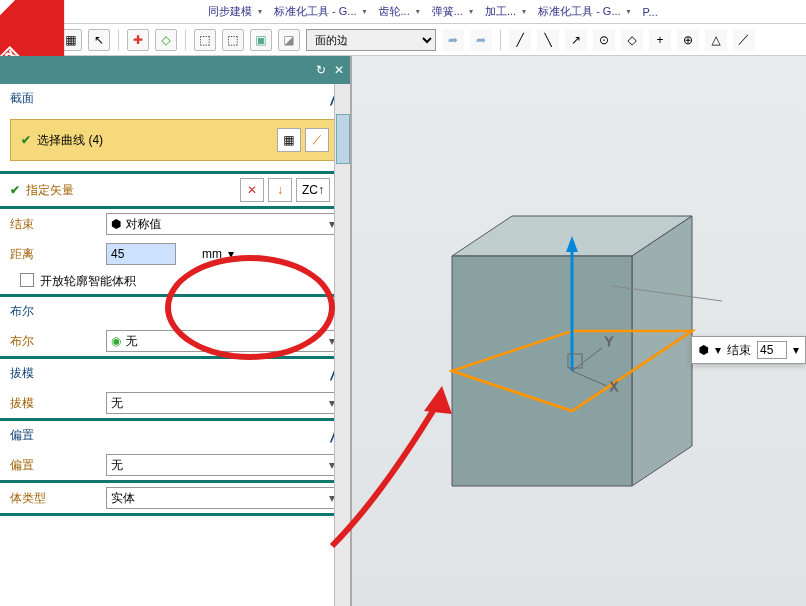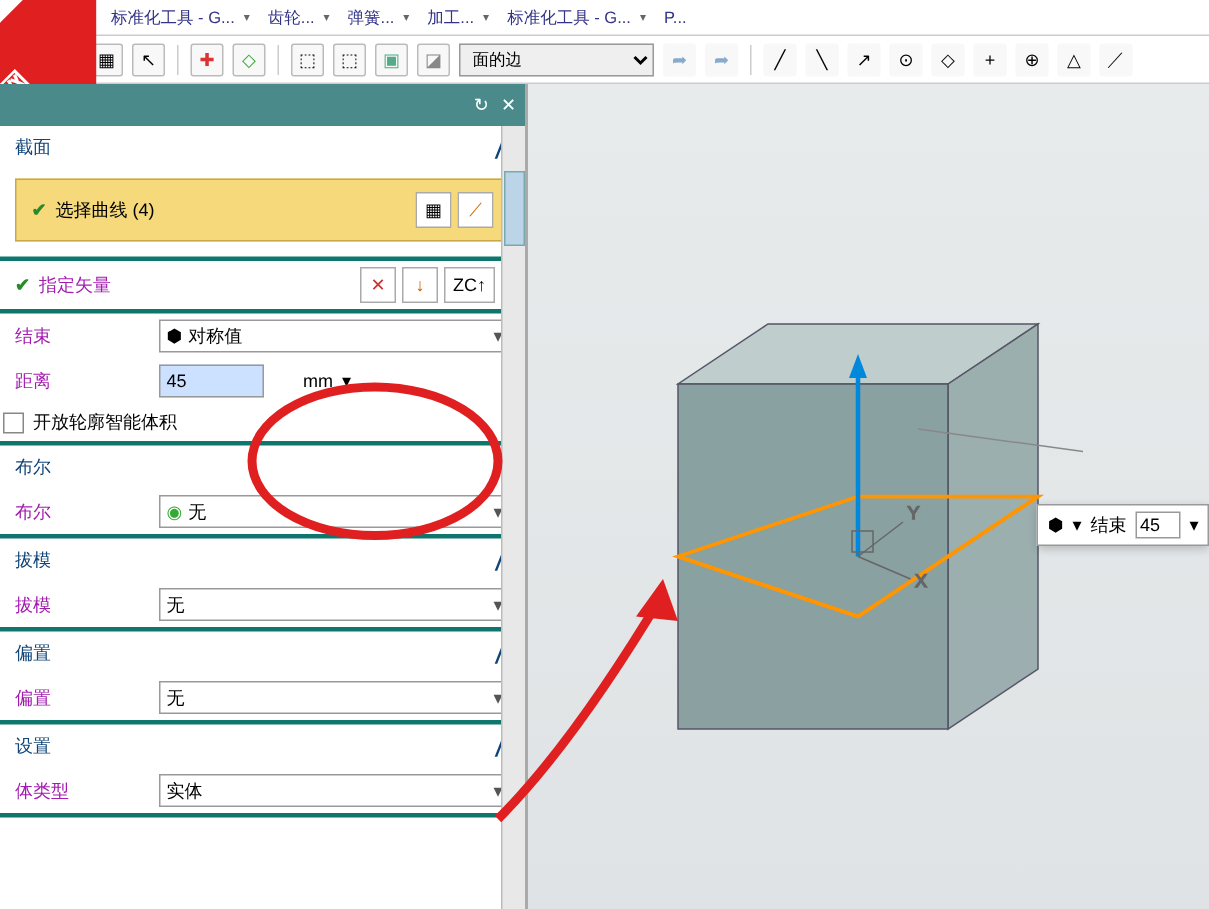--- a/index.html
+++ b/index.html
@@ -1,43 +1,43 @@
 <!DOCTYPE html>
 <html><head>
 <meta charset="utf-8">
 <style>
 *{margin:0;padding:0;box-sizing:border-box;font-family:"Microsoft YaHei",sans-serif;font-size:12px}
 body{width:806px;height:606px;overflow:hidden;background:#fff;position:relative}
-.ribbon{height:24px;background:#fff;border-bottom:1px solid #ccc;display:flex;align-items:center;gap:4px}
+.ribbon{height:24px;background:#fff;border-bottom:1px solid #ccc;display:flex;align-items:center;padding-left:200px;gap:4px}
 .ribbon-item{color:#338;padding:2px 8px;cursor:pointer;font-size:11px}
 .ribbon-drop{color:#666;font-size:8px;margin-left:-6px}
 .toolbar{height:32px;background:#fff;border-bottom:1px solid #ccc;display:flex;align-items:center;padding-left:60px;gap:6px}
 .tool-btn{width:22px;height:22px;border:1px solid #bbb;border-radius:2px;display:flex;align-items:center;justify-content:center;cursor:pointer;background:#f8f8f8}
 .tool-sep{width:1px;height:20px;background:#ccc;margin:0 2px}
 .tool-select{height:22px;width:130px;border:1px solid #999;padding:2px 4px;font-size:11px}
 .main{display:flex;height:550px}
 .panel{width:352px;background:#fff;border-right:2px solid #aaa;position:relative;overflow-y:auto}
 .panel-hdr{height:28px;background:#4a8a8a;color:#fff;display:flex;align-items:center;justify-content:flex-end;padding:0 6px;gap:8px}
 .panel-hdr span{cursor:pointer}
 .section{border-bottom:3px solid #0f766e}
 .sec-hdr{display:flex;align-items:center;justify-content:space-between;padding:6px 10px;color:#147;cursor:pointer}
 .sec-hdr .chev{color:#147;font-weight:bold}
 .sec-body{padding:6px 10px 10px}
 .sel-row{background:#f5d97a;border:1px solid #c9a84a;padding:8px 10px;display:flex;align-items:center;justify-content:space-between}
 .sel-left{display:flex;align-items:center;gap:6px}
 .chk{color:#2a8a2a;font-weight:bold}
 .icon-btns{display:flex;gap:4px}
 .ibtn{width:24px;height:24px;border:1px solid #aaa;background:#fff;display:flex;align-items:center;justify-content:center;cursor:pointer}
 .form-row{display:flex;align-items:center;padding:4px 10px;gap:6px}
-.form-lbl{width:90px;color:#a21caf}
+.form-lbl{width:90px;color:#a16207}
 .form-sel{flex:1;height:22px;border:1px solid #999;background:#fff;padding:2px 4px;display:flex;align-items:center;gap:4px;cursor:pointer}
 .form-sel .dd{margin-left:auto;color:#555}
 .form-inp{width:70px;height:22px;border:1px solid #999;padding:2px 4px;background:#cce0ff}
 .unit{width:40px;text-align:right}
-.cb-row{display:flex;align-items:center;gap:6px;padding:4px 2px}
+.cb-row{display:flex;align-items:flex-start;gap:6px;padding:4px 20px}
 .cb{width:14px;height:14px;border:1px solid #888;background:#fff}
 .viewport{flex:1;background:linear-gradient(#e8ebec,#dfe3e5);position:relative}
 .cube{position:absolute;left:60px;top:130px;width:300px;height:330px}
 .watermark{position:absolute;left:-50px;top:-50px;width:200px;height:200px;transform:rotate(-45deg);pointer-events:none}
 .wm-tri{position:absolute;left:-60px;top:40px;width:0;height:0;border-left:120px solid transparent;border-right:120px solid transparent;border-top:120px solid #e02020}
 .wm-txt{position:absolute;left:-50px;top:65px;color:#fff;font-weight:bold;font-size:18px;white-space:nowrap;transform:rotate(0deg)}
 .circle-ann{position:absolute;left:165px;top:255px;width:170px;height:105px;border:6px solid #e02020;border-radius:50%;pointer-events:none;z-index:10}
 .scroller{position:absolute;right:0;top:28px;bottom:0;width:16px;background:#e8e8e8;border-left:1px solid #bbb}
 .scroll-thumb{position:absolute;top:30px;width:14px;height:50px;background:#bcd4e8;border:1px solid #7aa;left:1px}
 .float-box{position:absolute;right:0;top:280px;background:#fff;border:1px solid #999;padding:4px 6px;display:flex;align-items:center;gap:6px;box-shadow:0 2px 6px rgba(0,0,0,0.2)}
@@ -198,24 +198,20 @@
       <div class="form-row">
         <span class="form-lbl">偏置</span>
         <div class="form-sel">
           <span>无</span>
           <span class="dd">▾</span>
         </div>
       </div>
     </div>
 
     <div class="section">
-      <div class="sec-hdr">
-        <span>设置</span>
-          <span class="chev">⋀</span>
-      </div>
       <div class="form-row">
         <span class="form-lbl">体类型</span>
         <div class="form-sel">
           <span>实体</span>
           <span class="dd">▾</span>
         </div>
       </div>
     </div>
 
     <div class="scroller">

